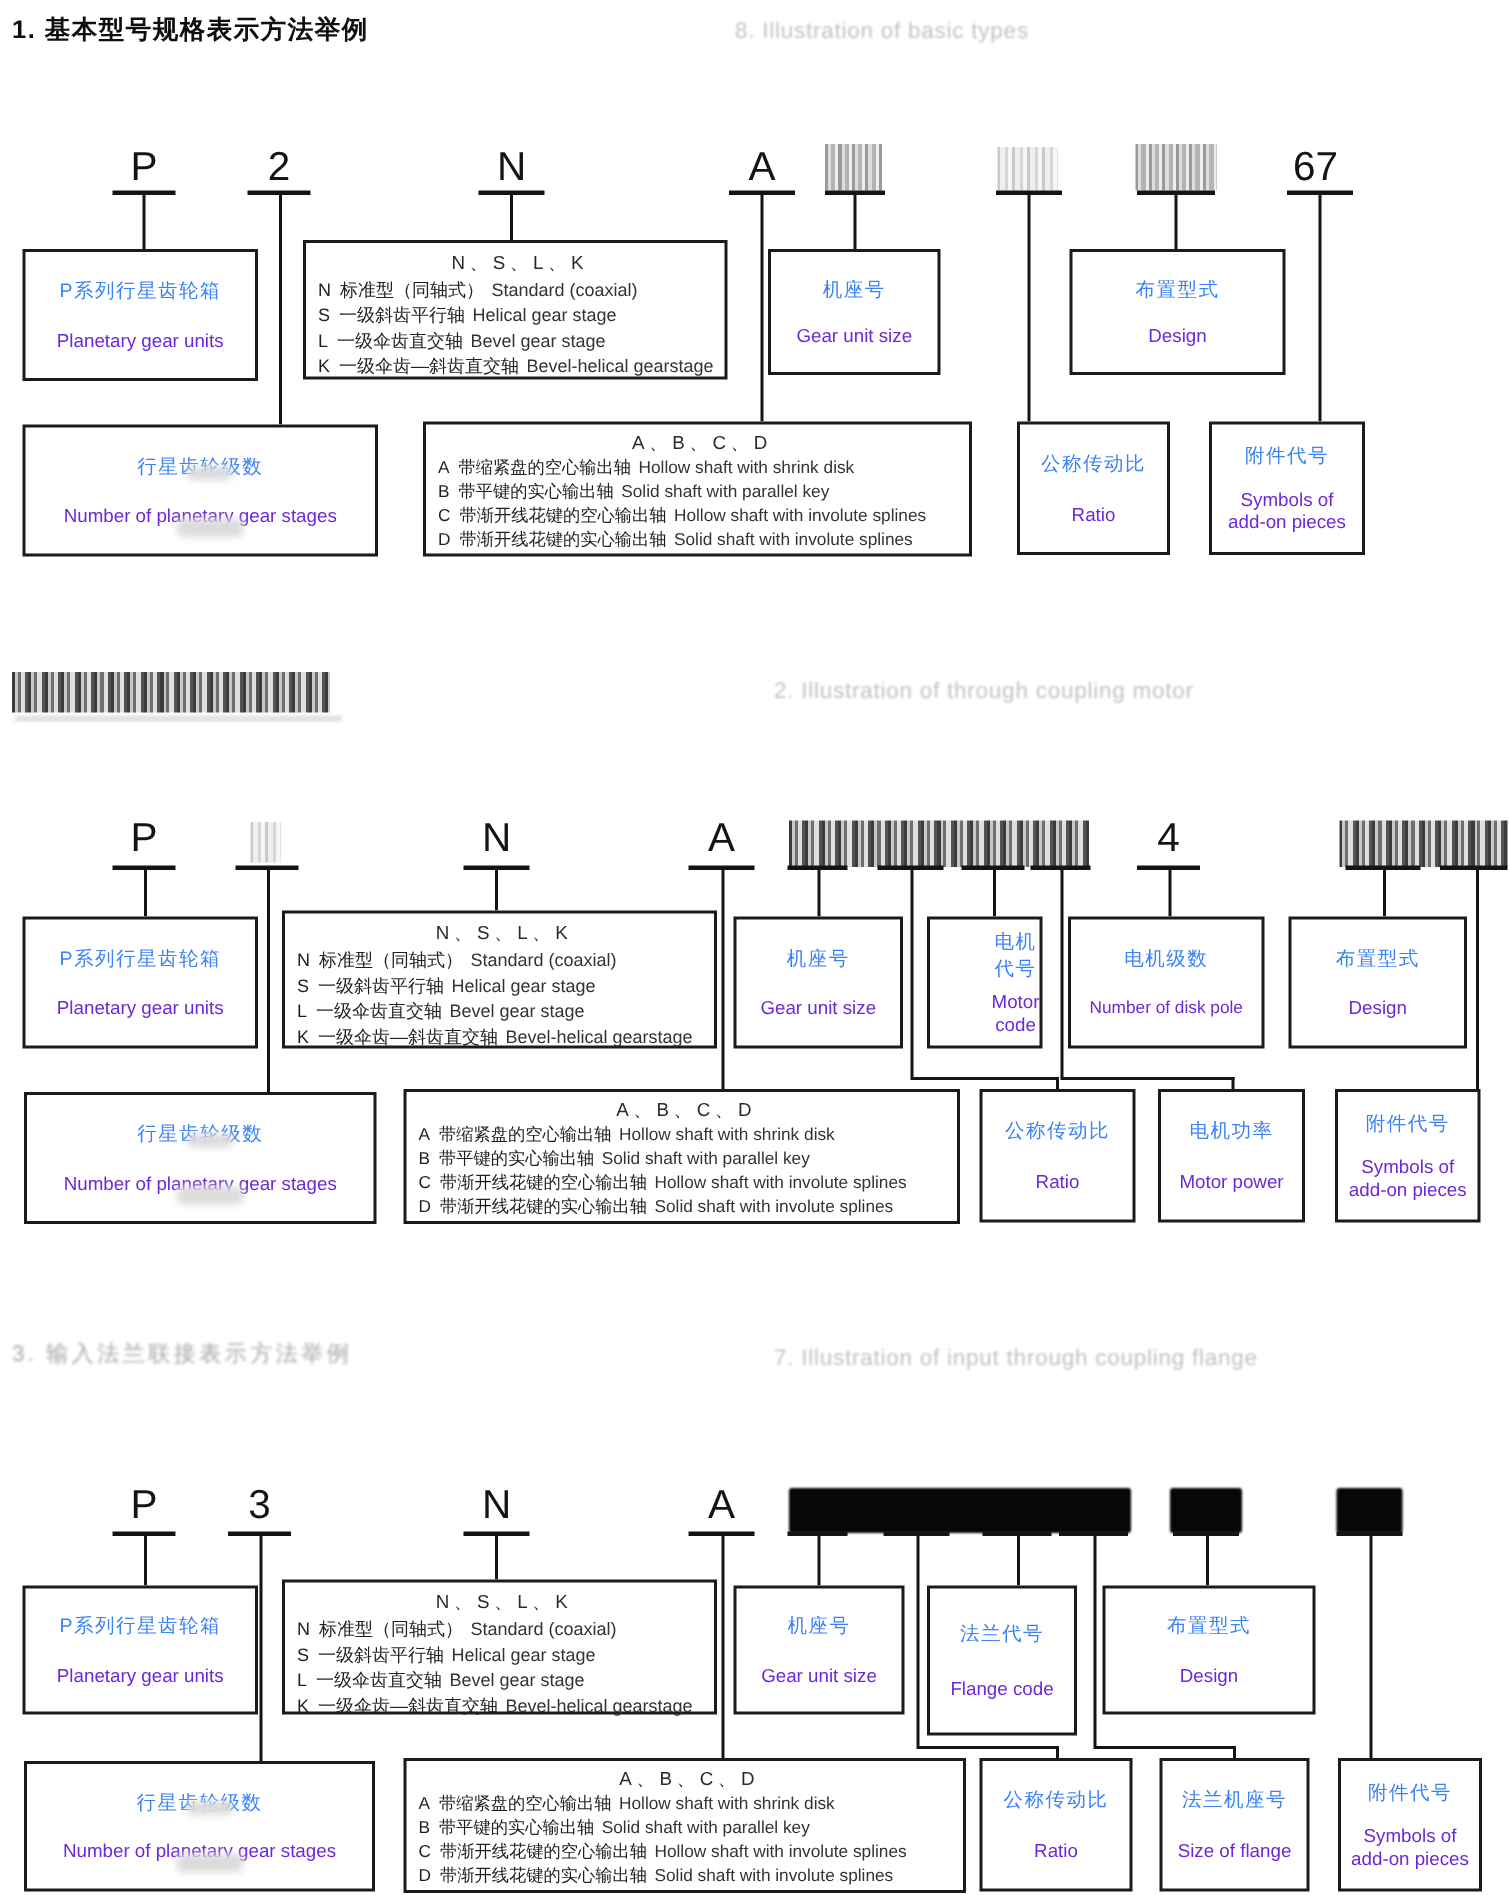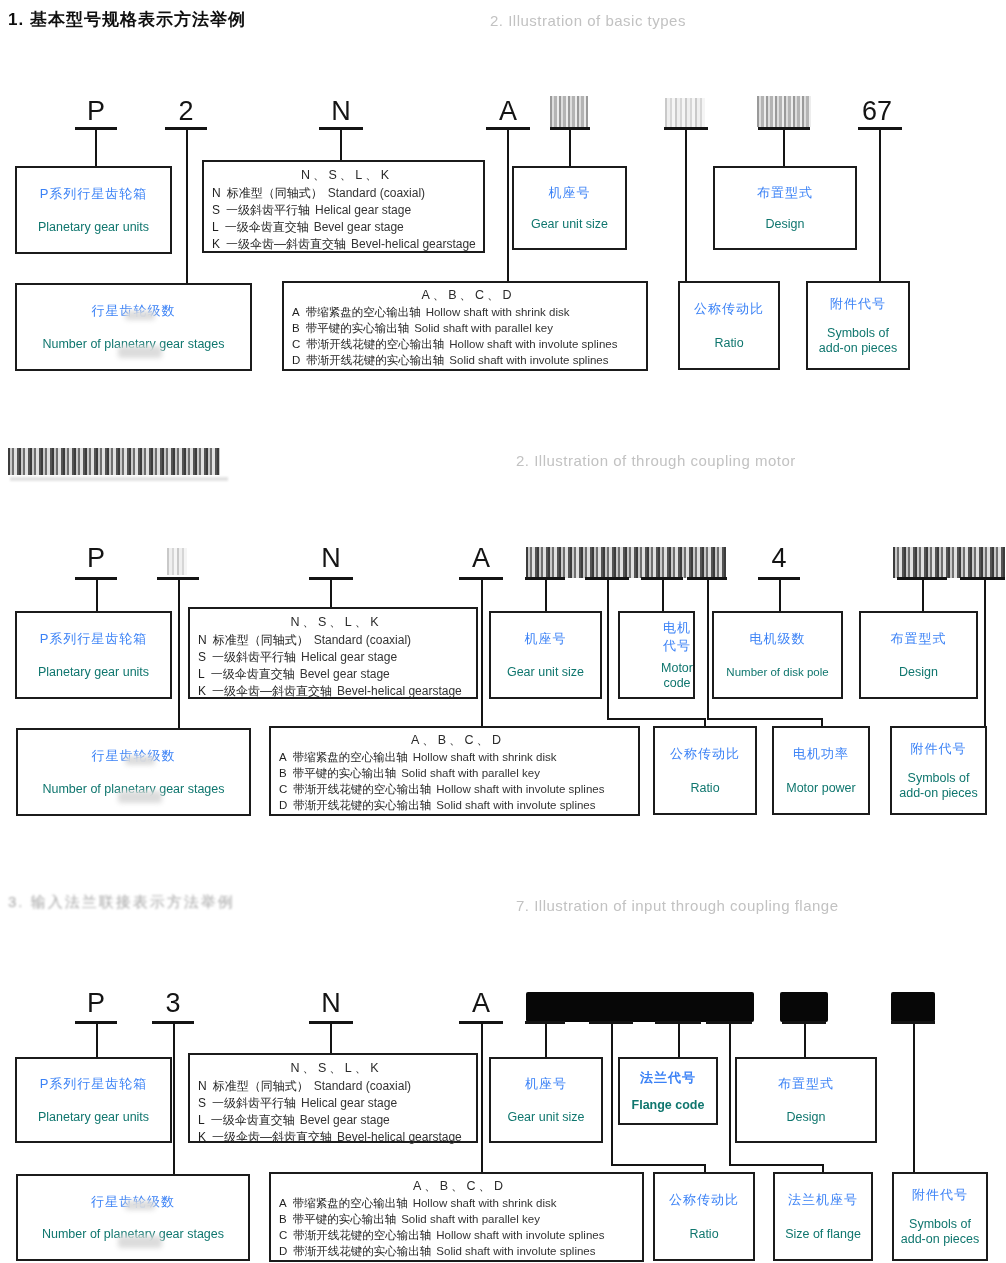--- a/index.html
+++ b/index.html
@@ -7,21 +7,21 @@
     width:1006px;height:1263px;position:relative;background:#ffffff;
     font-family:"Liberation Sans",sans-serif;color:#222;overflow:hidden;
   }
   .abs{position:absolute;box-sizing:border-box;}
   .box{
     border:2px solid #1b1b1b;background:#fff;
     display:flex;flex-direction:column;justify-content:space-evenly;align-items:center;
     text-align:center;
   }
   .cn{font-size:13px;color:#3b82f6;letter-spacing:1px;}
-  .en{font-size:12.5px;color:#0f766e;line-height:15px;}
+  .en{font-size:12.5px;color:#6d28d9;line-height:15px;}
   .listbox{justify-content:flex-start;align-items:stretch;padding:3px 2px 3px 8px;text-align:left;}
   .lh{font-size:12.5px;text-align:center;letter-spacing:3px;margin:2px 0 1px;color:#2a2a2a;}
   .lr{font-size:12px;white-space:nowrap;line-height:17px;color:#1f1f1f;}
   .abcdbox .lr{font-size:11.5px;line-height:16px;}
   .abcdbox .lh{margin:1px 0 0;}
   .lk{display:inline-block;margin-right:6px;}
   .le{color:#333;margin-left:5px;}
   .codeL{font-size:27px;text-align:center;color:#141414;}
   .tick{height:3px;background:#141414;}
   .vline{width:2px;background:#141414;}
@@ -33,21 +33,21 @@
   .noiseL{background:repeating-linear-gradient(90deg,#c9c9c9 0 2px,#efefef 2px 5px,#d6d6d6 5px 7px,#f5f5f5 7px 10px);filter:blur(0.5px);}
   .noiseM{background:repeating-linear-gradient(90deg,#9a9a9a 0 2px,#dddddd 2px 4px,#b4b4b4 4px 7px,#ededed 7px 9px);filter:blur(0.5px);}
   .blackb{background:#070707;filter:blur(0.6px);border-radius:2px;}
   .smudge{background:#dcdcdc;filter:blur(2.5px);border-radius:3px;}
   .shadowline{background:#e2e2e2;filter:blur(1px);}
 </style>
 </head>
 <body>
 
 <div class="abs t-cn" style="left:8px;top:8px;">1. 基本型号规格表示方法举例</div>
-<div class="abs ghost" style="left:490px;top:12px;">2. Illustration of basic types</div>
+<div class="abs ghost" style="left:490px;top:12px;">8. Illustration of basic types</div>
 
 <div class="abs codeL" style="left:75px;top:96px;width:42px;">P</div>
 <div class="abs codeL" style="left:165px;top:96px;width:42px;">2</div>
 <div class="abs codeL" style="left:319px;top:96px;width:44px;">N</div>
 <div class="abs codeL" style="left:486px;top:96px;width:44px;">A</div>
 <div class="abs noiseM" style="left:550px;top:96px;width:38px;height:31px;"></div>
 <div class="abs noiseL" style="left:665px;top:98px;width:40px;height:29px;"></div>
 <div class="abs noiseM" style="left:757px;top:96px;width:54px;height:31px;"></div>
 <div class="abs codeL" style="left:847px;top:96px;width:60px;">67</div>
 
@@ -250,21 +250,21 @@
   <div class="lh">N、S、L、K</div>
   <div class="lr"><span class="lk">N</span><span>标准型（同轴式）</span><span class="le">Standard (coaxial)</span></div>
   <div class="lr"><span class="lk">S</span><span>一级斜齿平行轴</span><span class="le">Helical gear stage</span></div>
   <div class="lr"><span class="lk">L</span><span>一级伞齿直交轴</span><span class="le">Bevel gear stage</span></div>
   <div class="lr"><span class="lk">K</span><span>一级伞齿—斜齿直交轴</span><span class="le">Bevel-helical gearstage</span></div>
 </div>
 <div class="abs box" style="left:489px;top:1057px;width:114px;height:86px;">
   <div class="cn">机座号</div>
   <div class="en">Gear unit size</div>
 </div>
-<div class="abs box" style="left:618px;top:1057px;width:100px;height:68px;font-weight:bold;">
+<div class="abs box" style="left:618px;top:1057px;width:100px;height:100px;">
   <div class="cn">法兰代号</div>
   <div class="en">Flange code</div>
 </div>
 <div class="abs box" style="left:735px;top:1057px;width:142px;height:86px;">
   <div class="cn">布置型式</div>
   <div class="en">Design</div>
 </div>
 
 <div class="abs box" style="left:16px;top:1174px;width:234px;height:87px;">
   <div class="cn">行星齿轮级数</div>

